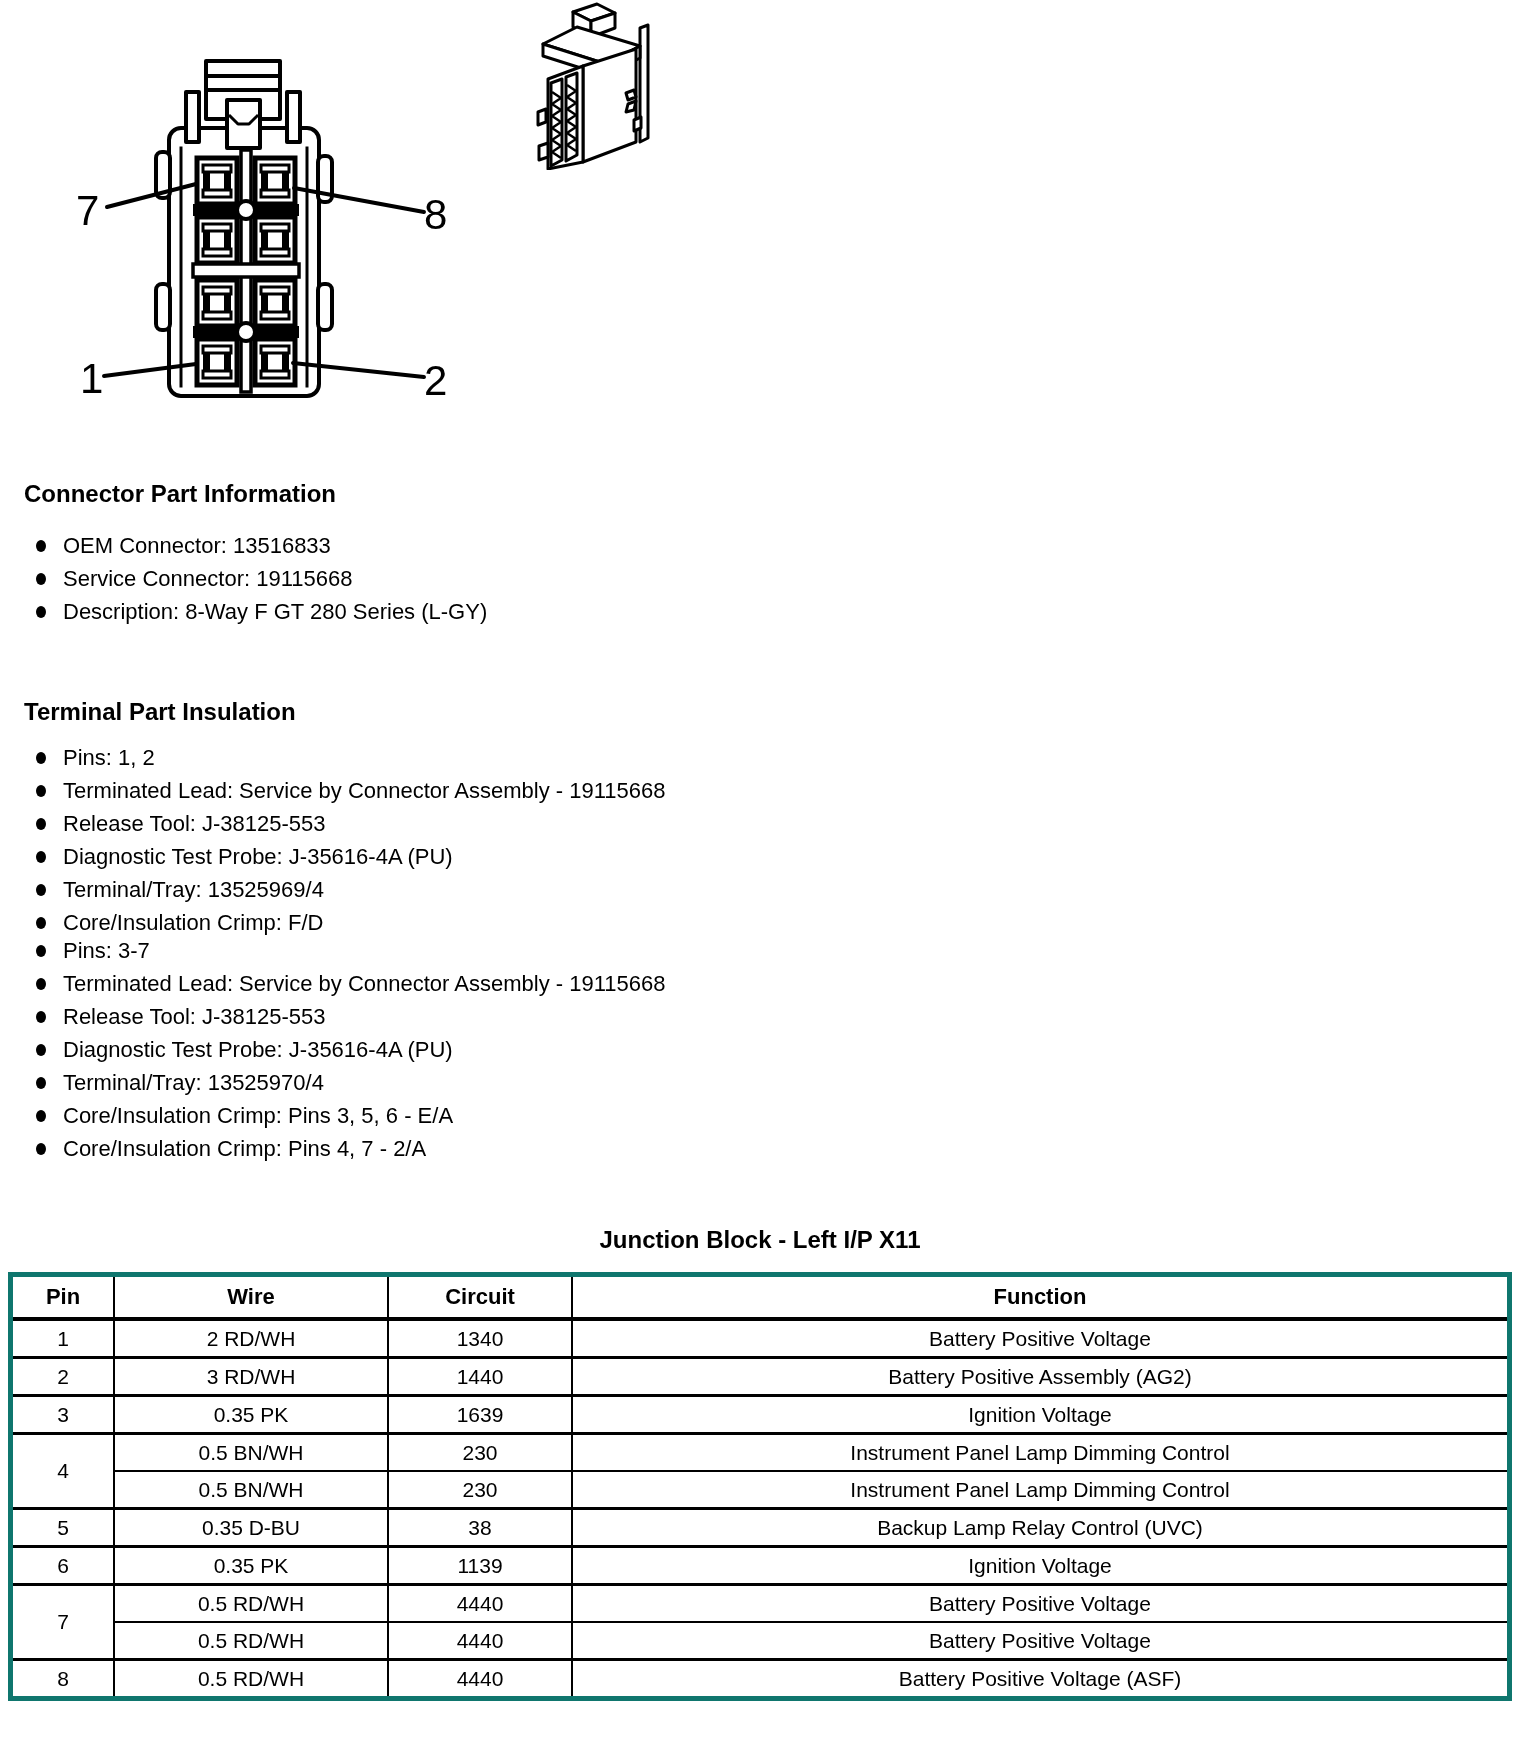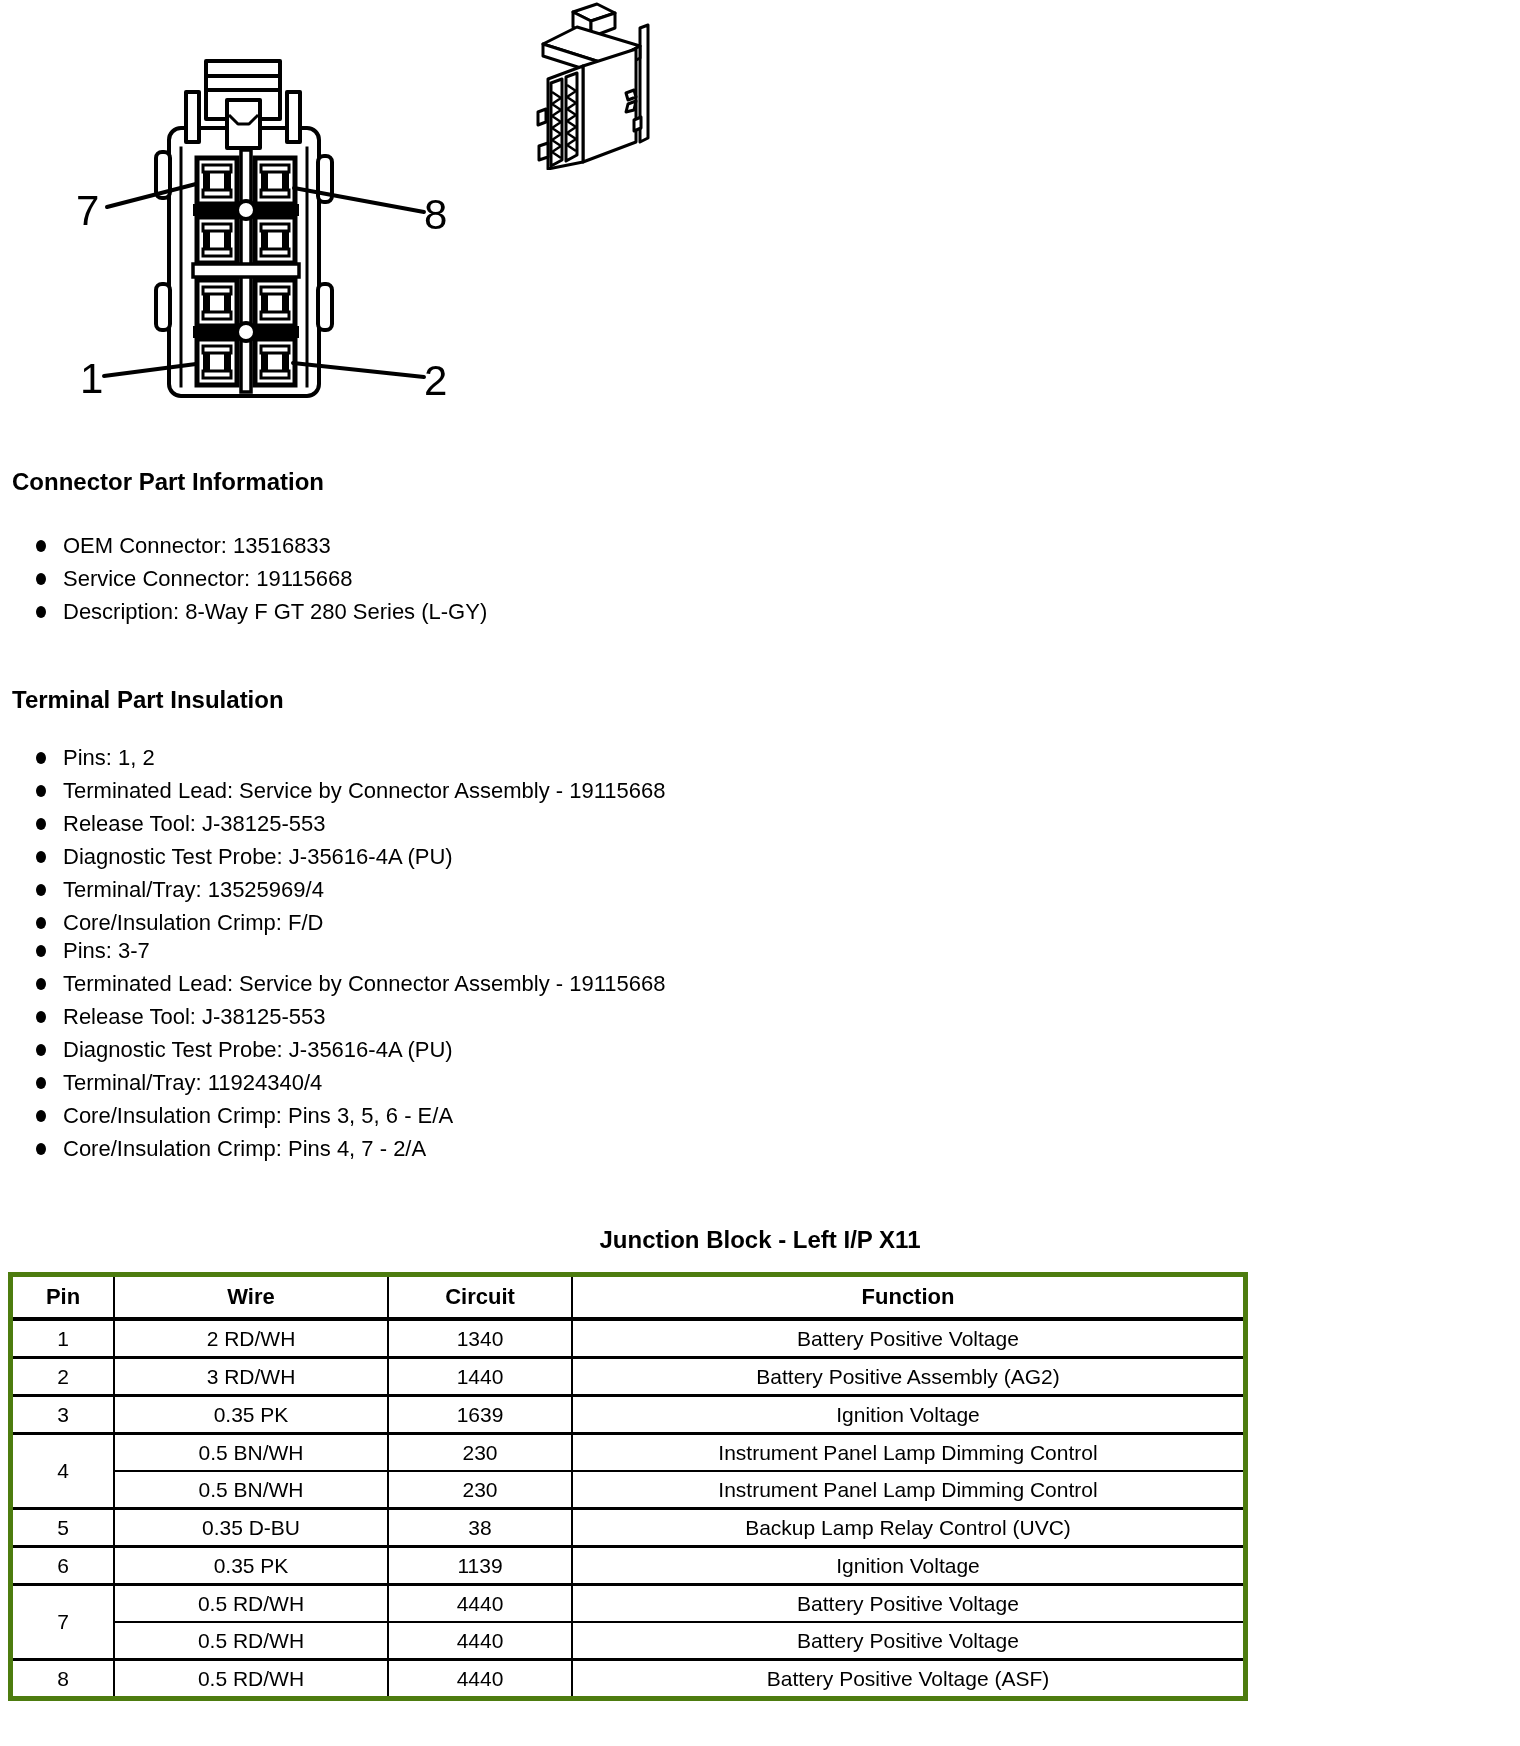--- a/index.html
+++ b/index.html
@@ -16,21 +16,21 @@
   .callout{
     position:absolute;
     font-size:42px;
     font-weight:400;
     line-height:1;
     color:#000;
   }
   .sec-heading{
     position:absolute;
     left:12px;
-    margin:0;
+    margin:12px;
     font-size:24px;
     font-weight:bold;
     white-space:nowrap;
   }
   ul.bullets{
     position:absolute;
     left:36px;
     margin:0;
     padding:0;
     list-style:none;
@@ -57,24 +57,24 @@
     left:8px;
     width:1504px;
     text-align:center;
     font-size:24px;
     font-weight:bold;
   }
   table.pinout{
     position:absolute;
     top:1272px;
     left:8px;
-    width:1240px;
+    width:1504px;
     border-collapse:collapse;
     table-layout:fixed;
-    border:5px solid #4d7c0f;
+    border:5px solid #0f766e;
   }
   table.pinout th{
     border:2px solid #000;
     border-bottom:4px solid #000;
     height:40px;
     font-size:22px;
     font-weight:bold;
     text-align:center;
     padding:0;
   }
@@ -248,21 +248,21 @@
       <li>Release Tool: J-38125-553</li>
       <li>Diagnostic Test Probe: J-35616-4A (PU)</li>
       <li>Terminal/Tray: 13525969/4</li>
       <li>Core/Insulation Crimp: F/D</li>
     </ul>
   <ul class="bullets" style="top:934px;text-align:center;">
       <li>Pins: 3-7</li>
       <li>Terminated Lead: Service by Connector Assembly - 19115668</li>
       <li>Release Tool: J-38125-553</li>
       <li>Diagnostic Test Probe: J-35616-4A (PU)</li>
-      <li>Terminal/Tray: 11924340/4</li>
+      <li>Terminal/Tray: 13525970/4</li>
       <li>Core/Insulation Crimp: Pins 3, 5, 6 - E/A</li>
       <li>Core/Insulation Crimp: Pins 4, 7 - 2/A</li>
     </ul>
 
   <div class="tbl-title">Junction Block - Left I/P X11</div>
 
   <table class="pinout">
     <thead>
       <tr>
           <th class="c-pin">Pin</th>

